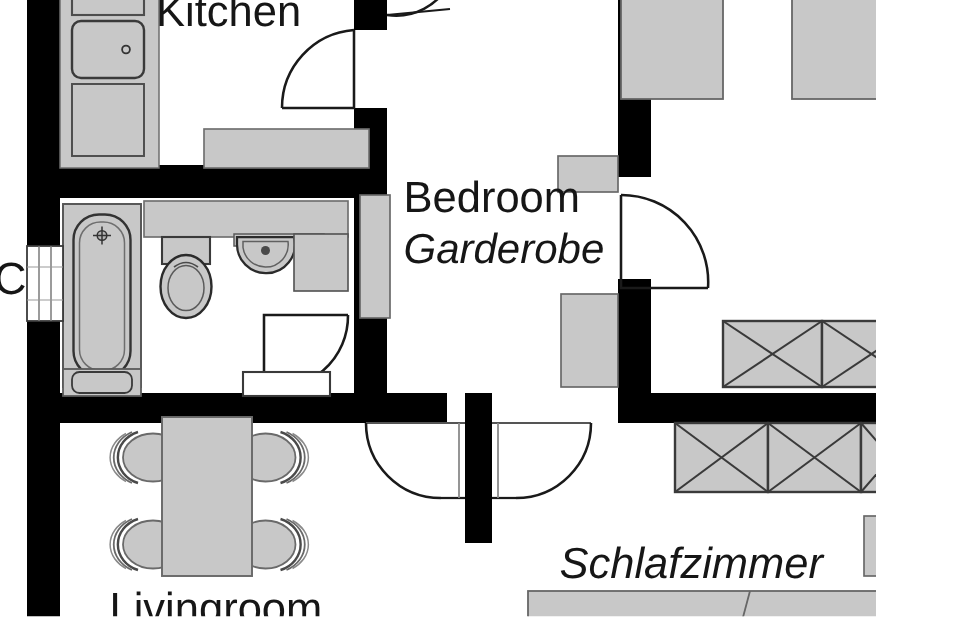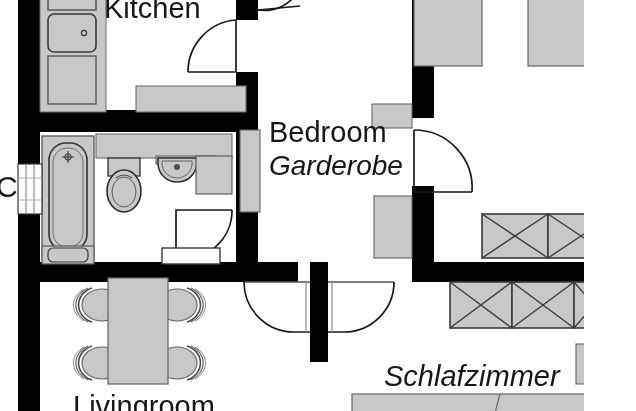--- a/index.html
+++ b/index.html
@@ -240,19 +240,19 @@
       <rect x="162" y="248" width="58" height="16" fill="#ffffff" stroke="#3a3a3a" stroke-width="1.4"></rect>
     </g>
 
   </svg>
 
   <div class="lbl lbl-en" style="left:104px; top:-6px; font-size:29px;">Kitchen</div>
 
   <div class="lbl lbl-en" style="left:269px; top:118px; font-size:29px;">Bedroom</div>
   <div class="lbl lbl-de" style="left:269px; top:152px; font-size:28px;">Garderobe</div>
 
-  <div class="lbl lbl-de" style="left:373px; top:362px; font-size:29px;margin-left:11px;">Schlafzimmer</div>
+  <div class="lbl lbl-de" style="left:373px; top:362px; font-size:29px;">Schlafzimmer</div>
 
   <div class="lbl lbl-en" style="left:73px; top:392px; font-size:29px;">Livingroom</div>
 
   <div class="edge-char" style="left:-4px; top:170px; font-size:30px;">C</div>
 
 </div>
 
 </body></html>

